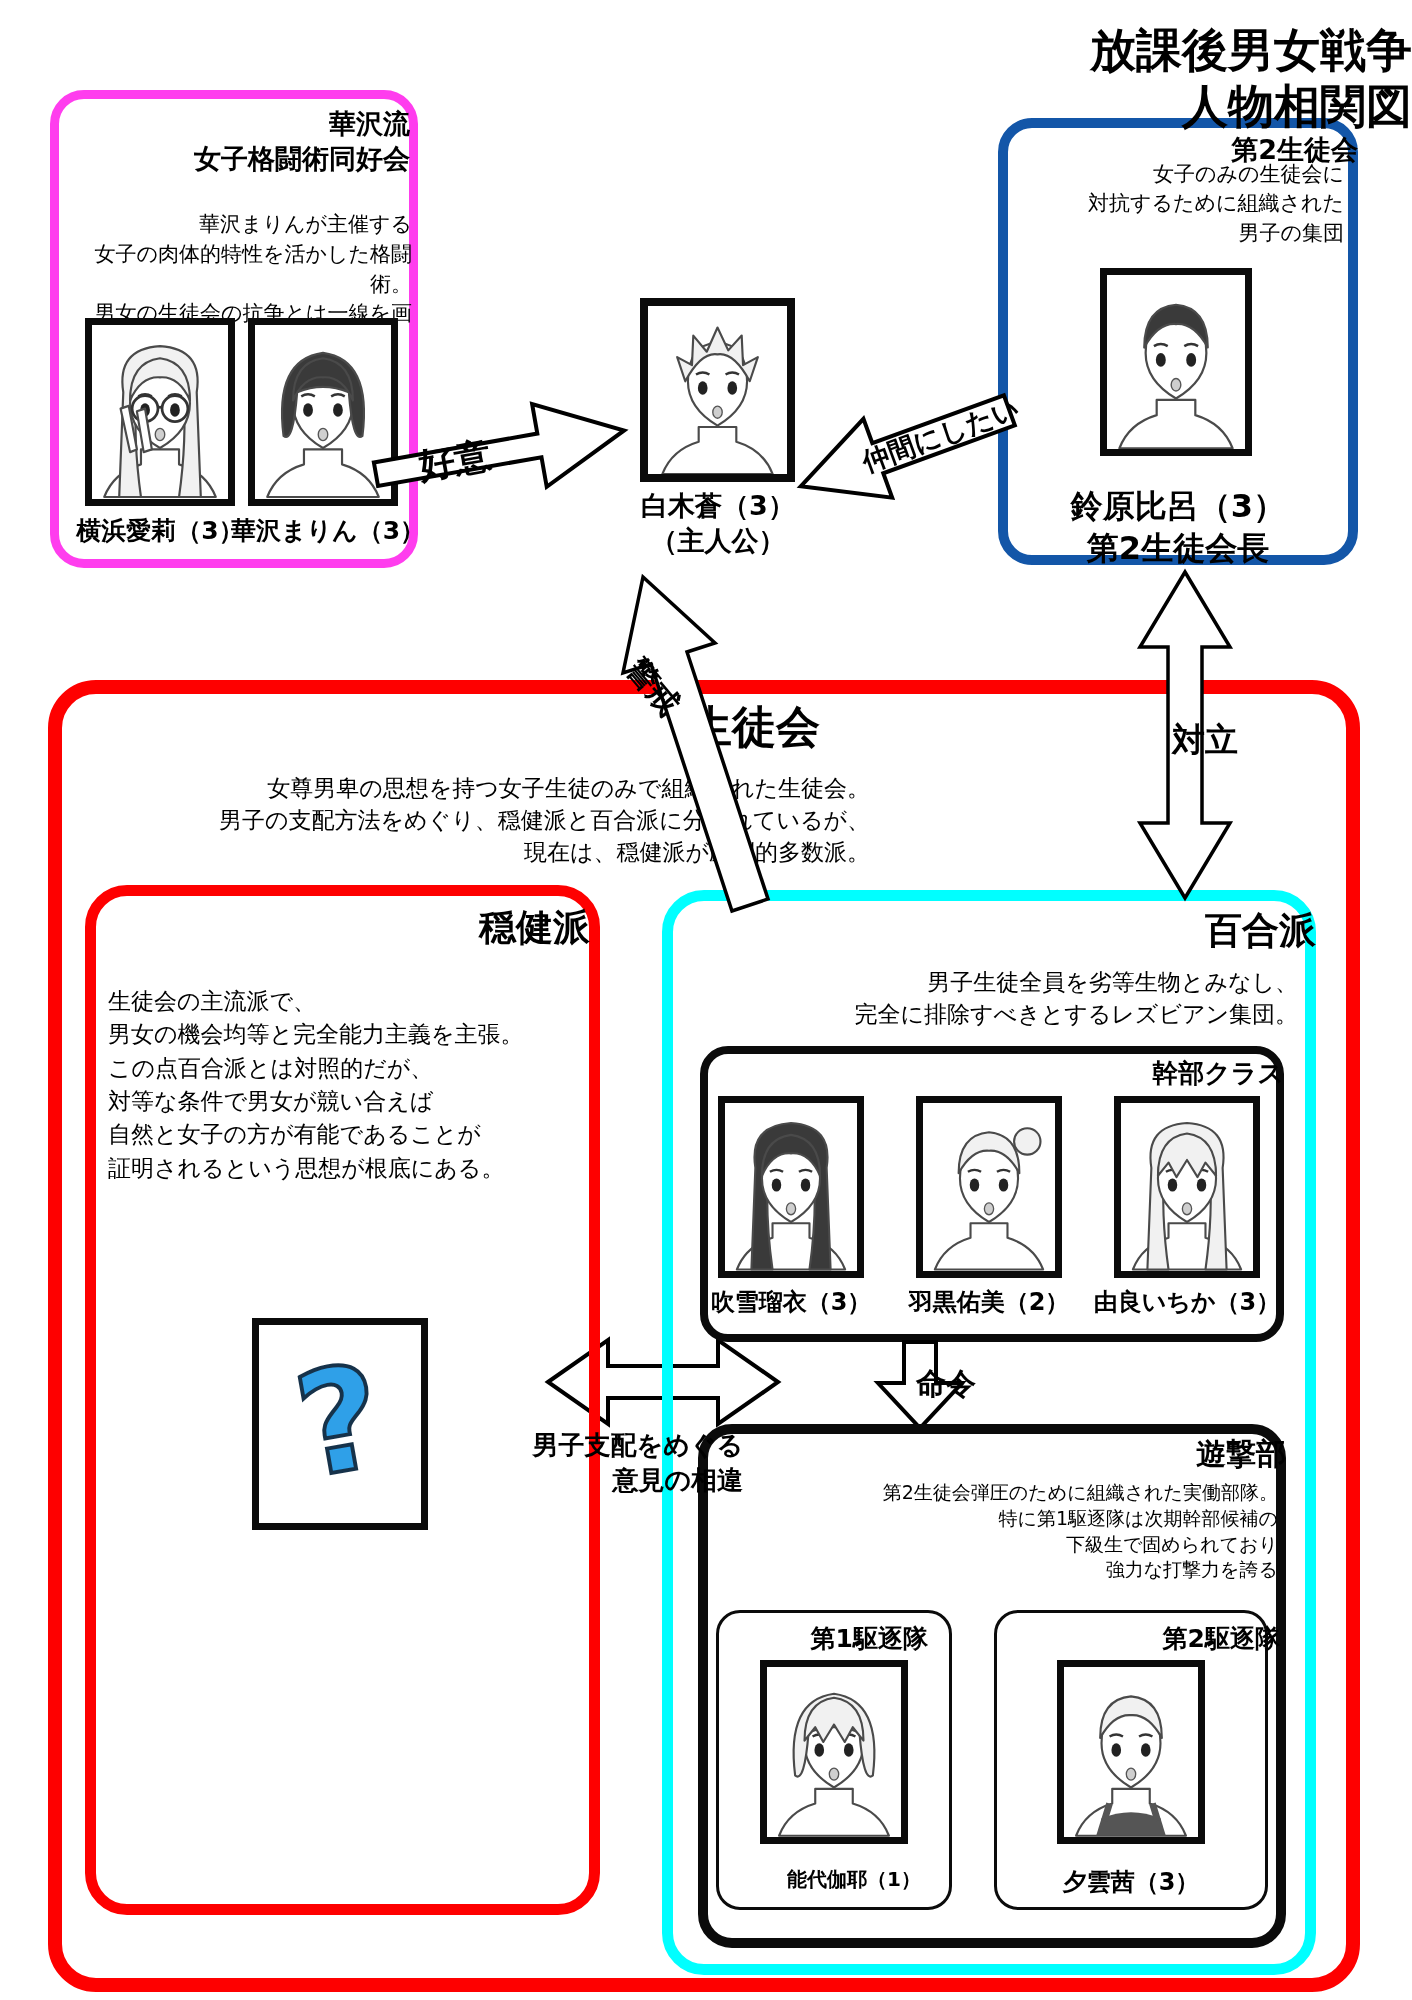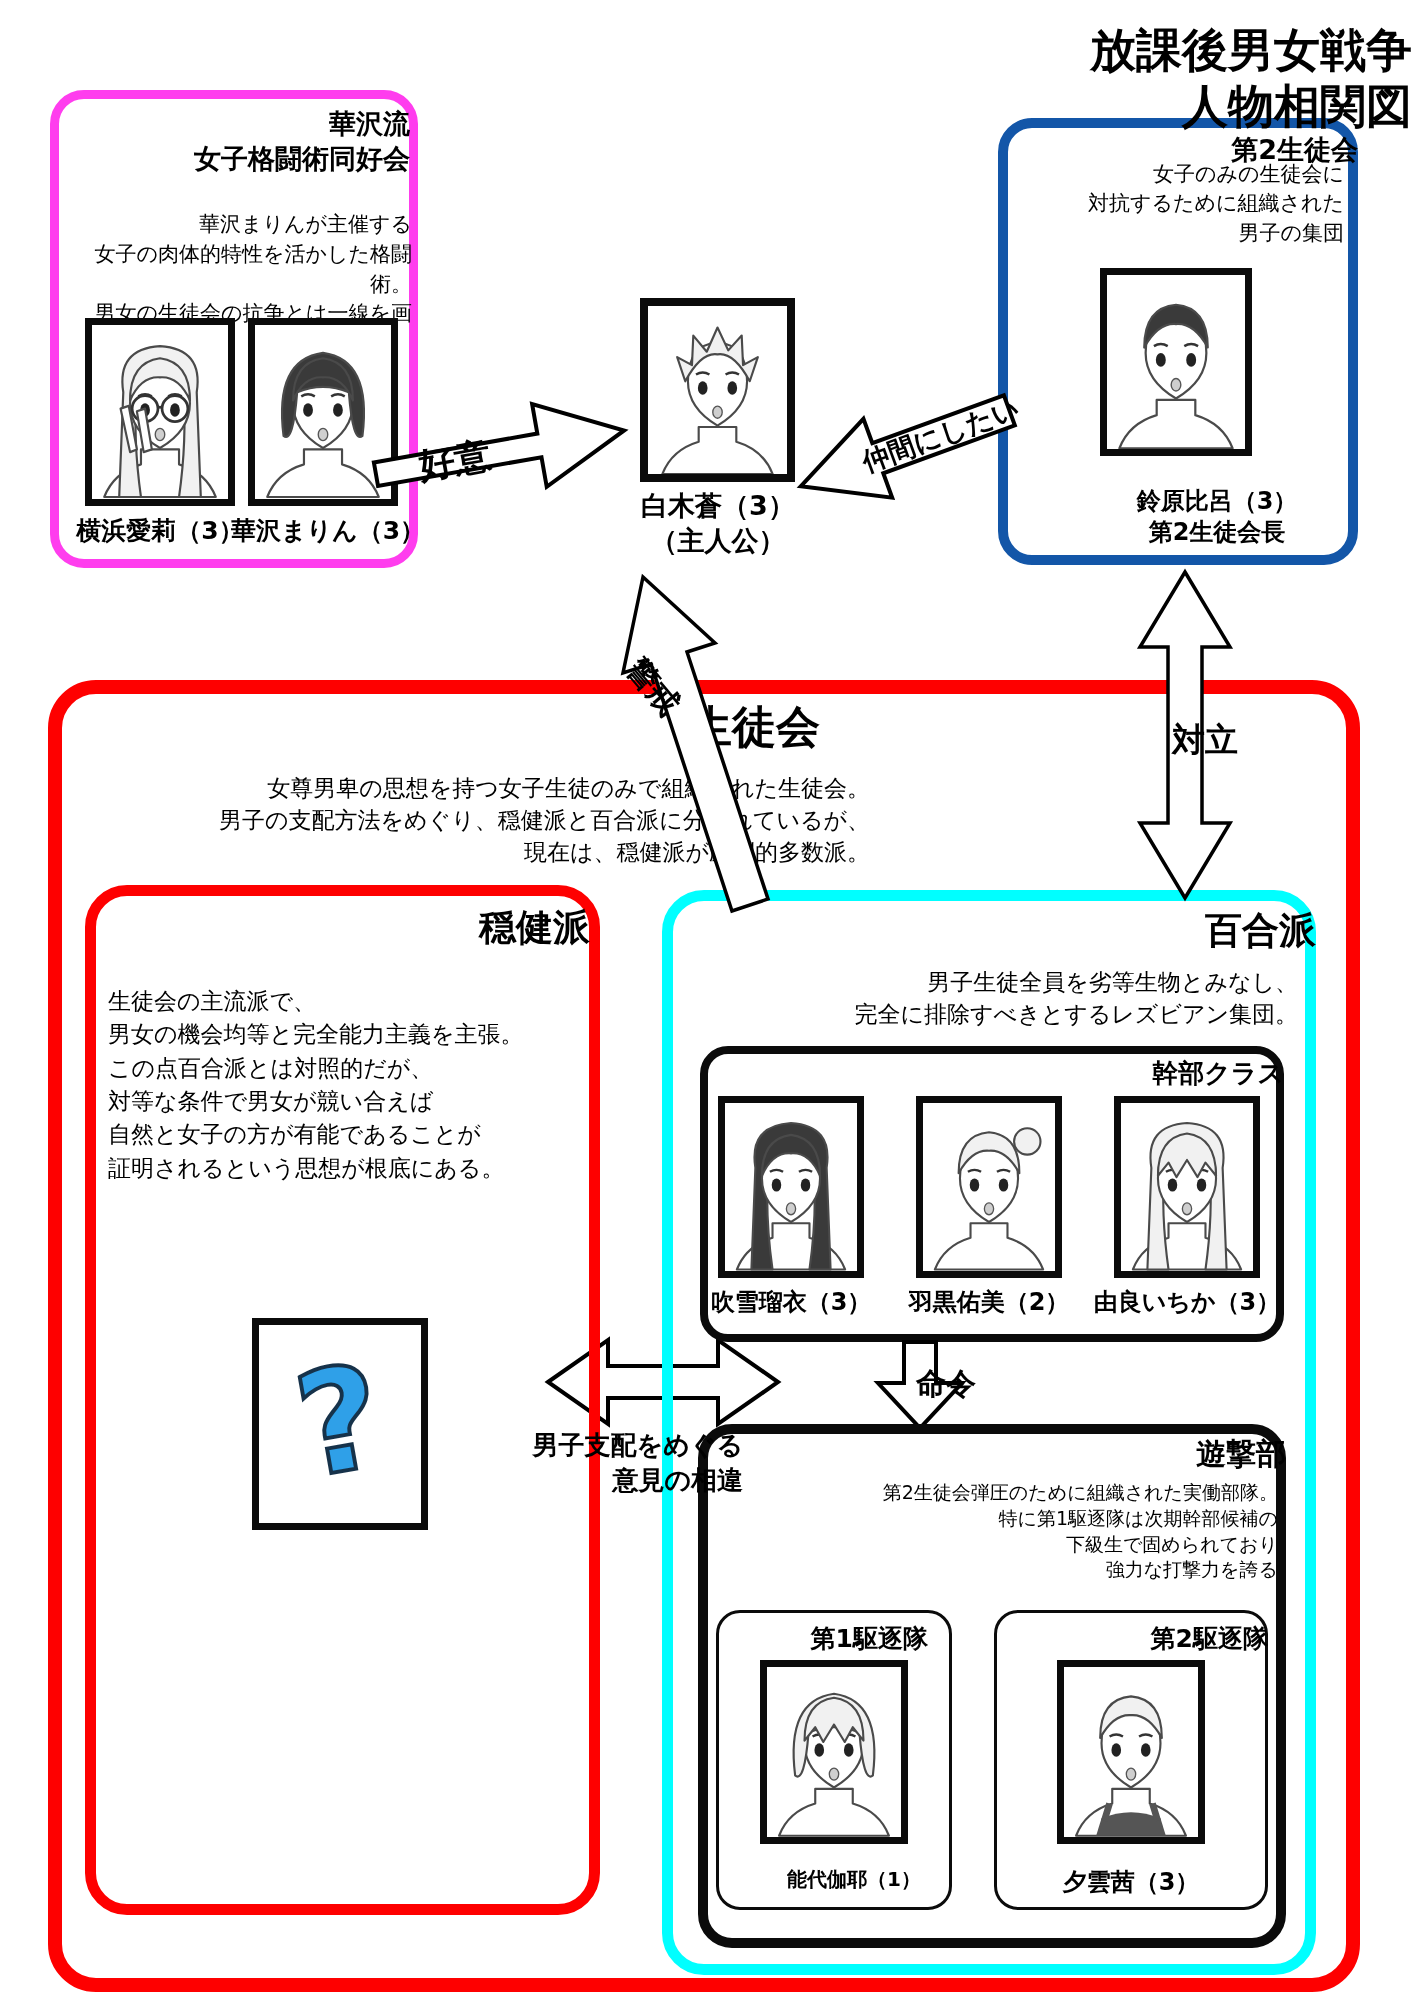--- a/index.html
+++ b/index.html
@@ -121,21 +121,21 @@
 <ellipse cx="39" cy="61" rx="3.6" ry="5" fill="#222"></ellipse>
         <ellipse cx="61" cy="61" rx="3.6" ry="5" fill="#222"></ellipse>
 <ellipse cx="50" cy="79" rx="3.5" ry="4.5" fill="#cfcfcf" stroke="#555" stroke-width="1"></ellipse>
         <path d="M21,80 Q14,24 50,19 Q86,24 79,80 Q72,86 69,48 Q50,40 31,48 Q28,86 21,80 Z" fill="#f1f1f1" stroke="#4a4a4a" stroke-width="1.6" stroke-linejoin="round"></path>
         <path d="M28,54 Q28,25 50,22 Q72,25 72,54 L64,44 L58,55 L50,42 L42,55 L36,44 Z" fill="#f1f1f1" stroke="#4a4a4a" stroke-width="1.6" stroke-linejoin="round"></path>
       </svg>
     </div>
   <div class="pname" style="left:746px;top:1866px;width:216px;font-size:20px;">能代伽耶（1）</div>
 
   <div class="box" style="left:994px;top:1610px;width:274px;height:300px;border:3px solid #0b0b0b;border-radius:24px;"></div>
-  <div class="abs ctr b" style="left:994px;top:1622px;width:274px;font-size:25px;">第2駆逐隊</div>
+  <div class="abs ctr b" style="left:994px;top:1622px;width:274px;font-size:25px;padding-left:12px;">第2駆逐隊</div>
   <div class="portrait" style="left:1057px;top:1660px;width:148px;height:184px;">
       <svg viewBox="0 0 100 125" xmlns="http://www.w3.org/2000/svg" style="display:block;width:100%;height:100%;">
         <path d="M36,90 L36,101 Q16,107 9,125 L91,125 Q84,107 64,101 L64,90 Z" fill="#fff" stroke="#4a4a4a" stroke-width="1.6" stroke-linejoin="round"></path>
         <path d="M28,112 Q50,103 72,112 L76,125 L24,125 Z" fill="#555"></path>
 <path d="M34,101 L30,114 M66,101 L70,114" stroke="#555" stroke-width="5"></path>
         <path d="M28,56 Q28,29 50,27 Q72,29 72,56 Q72,76 50,89 Q28,76 28,56 Z" fill="#fff" stroke="#4a4a4a" stroke-width="1.6" stroke-linejoin="round"></path>
         <path d="M34,51 Q39,48 44,51 M56,51 Q61,48 66,51" fill="none" stroke="#333" stroke-width="1.8"></path>
 <ellipse cx="39" cy="61" rx="3.6" ry="5" fill="#222"></ellipse>
         <ellipse cx="61" cy="61" rx="3.6" ry="5" fill="#222"></ellipse>
 <ellipse cx="50" cy="79" rx="3.5" ry="4.5" fill="#cfcfcf" stroke="#555" stroke-width="1"></ellipse>
@@ -211,21 +211,21 @@
       <svg viewBox="0 0 100 125" xmlns="http://www.w3.org/2000/svg" style="display:block;width:100%;height:100%;">
         <path d="M36,90 L36,101 Q16,107 9,125 L91,125 Q84,107 64,101 L64,90 Z" fill="#fff" stroke="#4a4a4a" stroke-width="1.6" stroke-linejoin="round"></path>
         <path d="M28,56 Q28,29 50,27 Q72,29 72,56 Q72,76 50,89 Q28,76 28,56 Z" fill="#fff" stroke="#4a4a4a" stroke-width="1.6" stroke-linejoin="round"></path>
         <path d="M34,51 Q39,48 44,51 M56,51 Q61,48 66,51" fill="none" stroke="#333" stroke-width="1.8"></path>
 <ellipse cx="39" cy="61" rx="3.6" ry="5" fill="#222"></ellipse>
         <ellipse cx="61" cy="61" rx="3.6" ry="5" fill="#222"></ellipse>
 <ellipse cx="50" cy="79" rx="3.5" ry="4.5" fill="#cfcfcf" stroke="#555" stroke-width="1"></ellipse>
         <path d="M27,52 Q27,23 50,21 Q73,23 73,52 Q63,34 50,35 Q37,34 27,52 Z" fill="#3a3a3a" stroke="#4a4a4a" stroke-width="1.6" stroke-linejoin="round"></path>
       </svg>
     </div>
-  <div class="pname" style="left:1077px;top:486px;width:280px;font-size:24px;line-height:1.3;">
+  <div class="pname" style="left:1038px;top:486px;width:280px;font-size:32px;line-height:1.3;">
     <div>鈴原比呂（3）</div>
     <div>第2生徒会長</div>
   </div>
 
   <div class="portrait" style="left:640px;top:298px;width:155px;height:184px;border-width:8px;">
       <svg viewBox="0 0 100 125" xmlns="http://www.w3.org/2000/svg" style="display:block;width:100%;height:100%;">
         <path d="M36,90 L36,101 Q16,107 9,125 L91,125 Q84,107 64,101 L64,90 Z" fill="#fff" stroke="#4a4a4a" stroke-width="1.6" stroke-linejoin="round"></path>
         <path d="M28,56 Q28,29 50,27 Q72,29 72,56 Q72,76 50,89 Q28,76 28,56 Z" fill="#fff" stroke="#4a4a4a" stroke-width="1.6" stroke-linejoin="round"></path>
         <path d="M34,51 Q39,48 44,51 M56,51 Q61,48 66,51" fill="none" stroke="#333" stroke-width="1.8"></path>
 <ellipse cx="39" cy="61" rx="3.6" ry="5" fill="#222"></ellipse>

